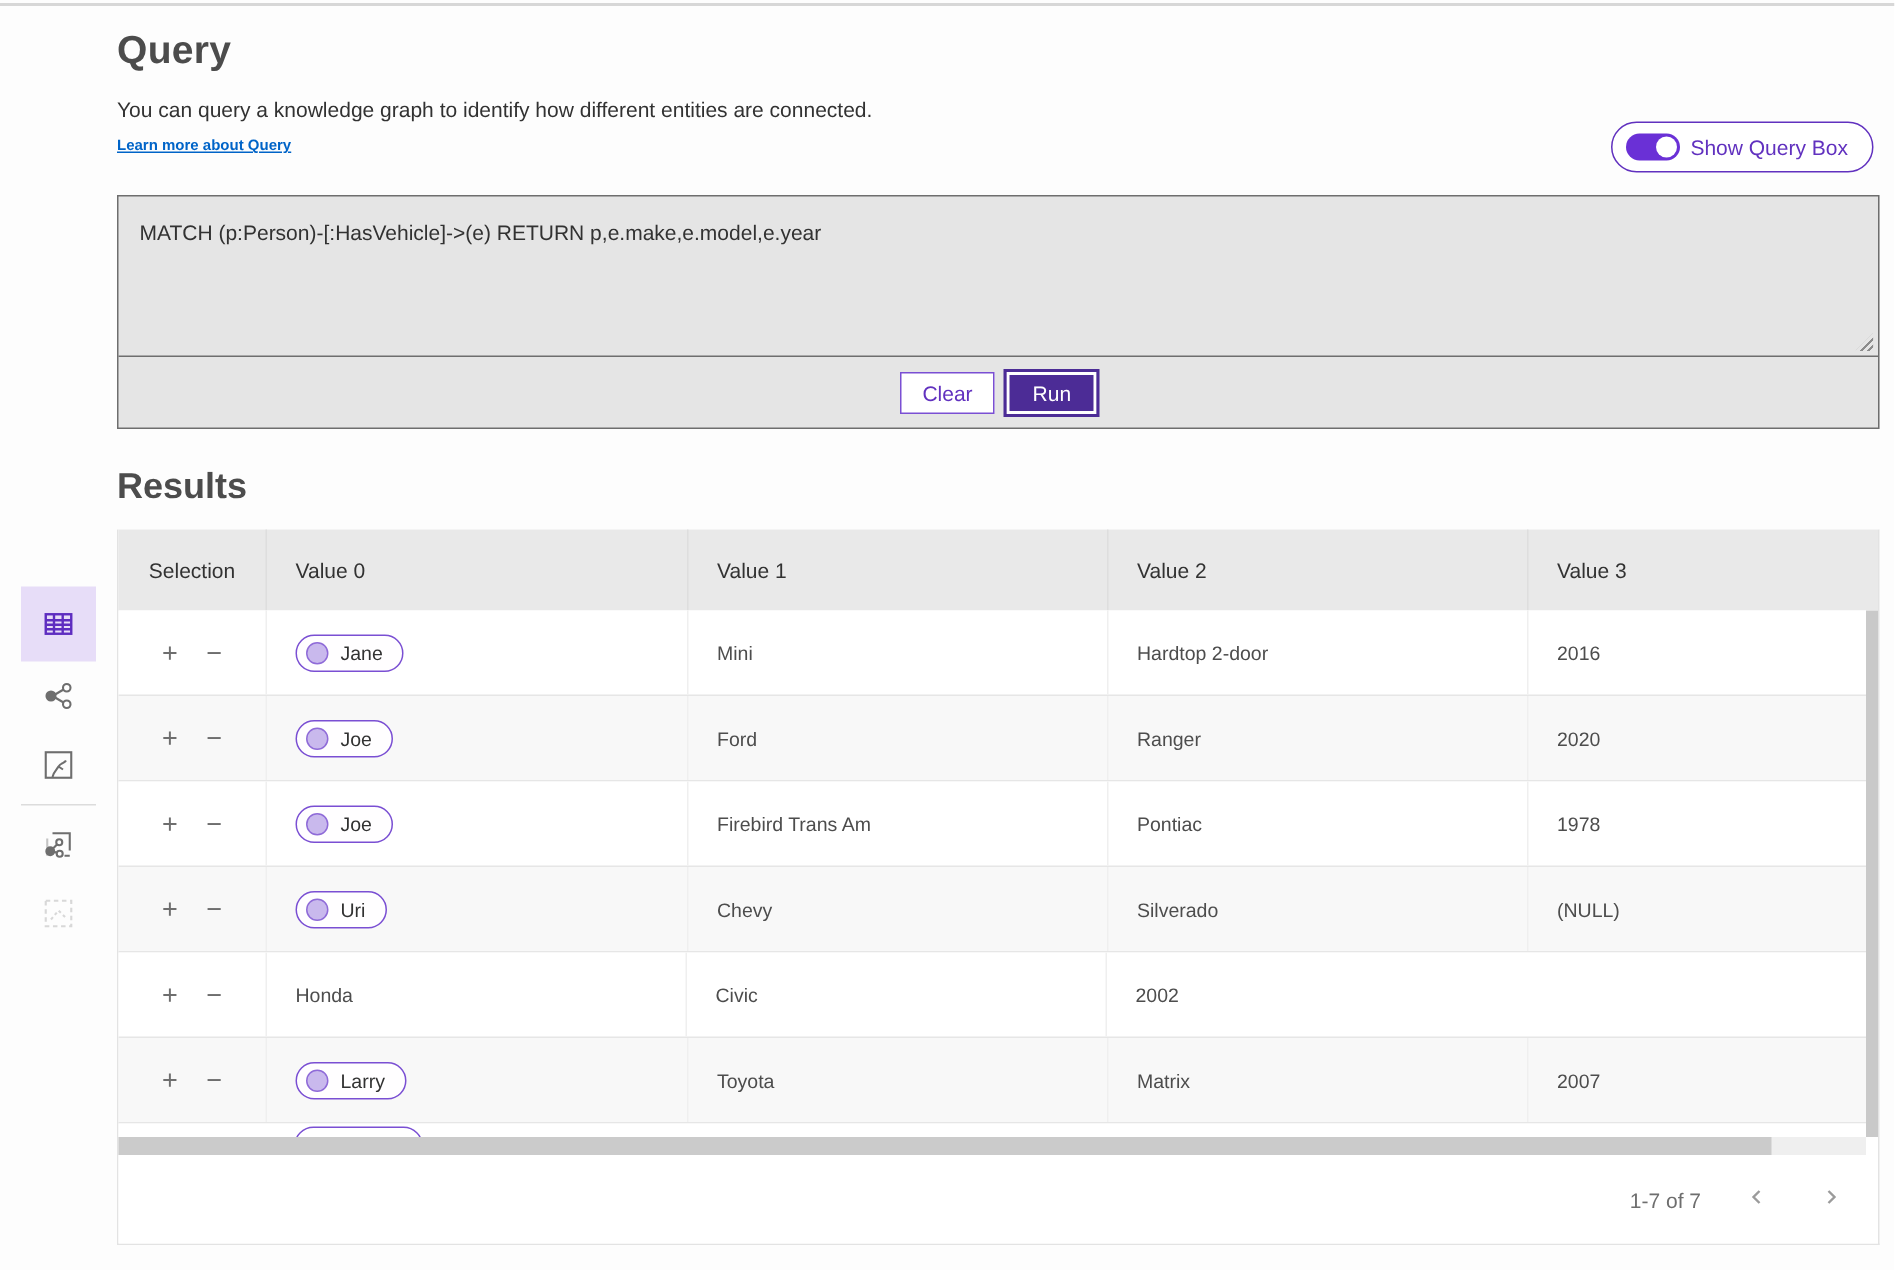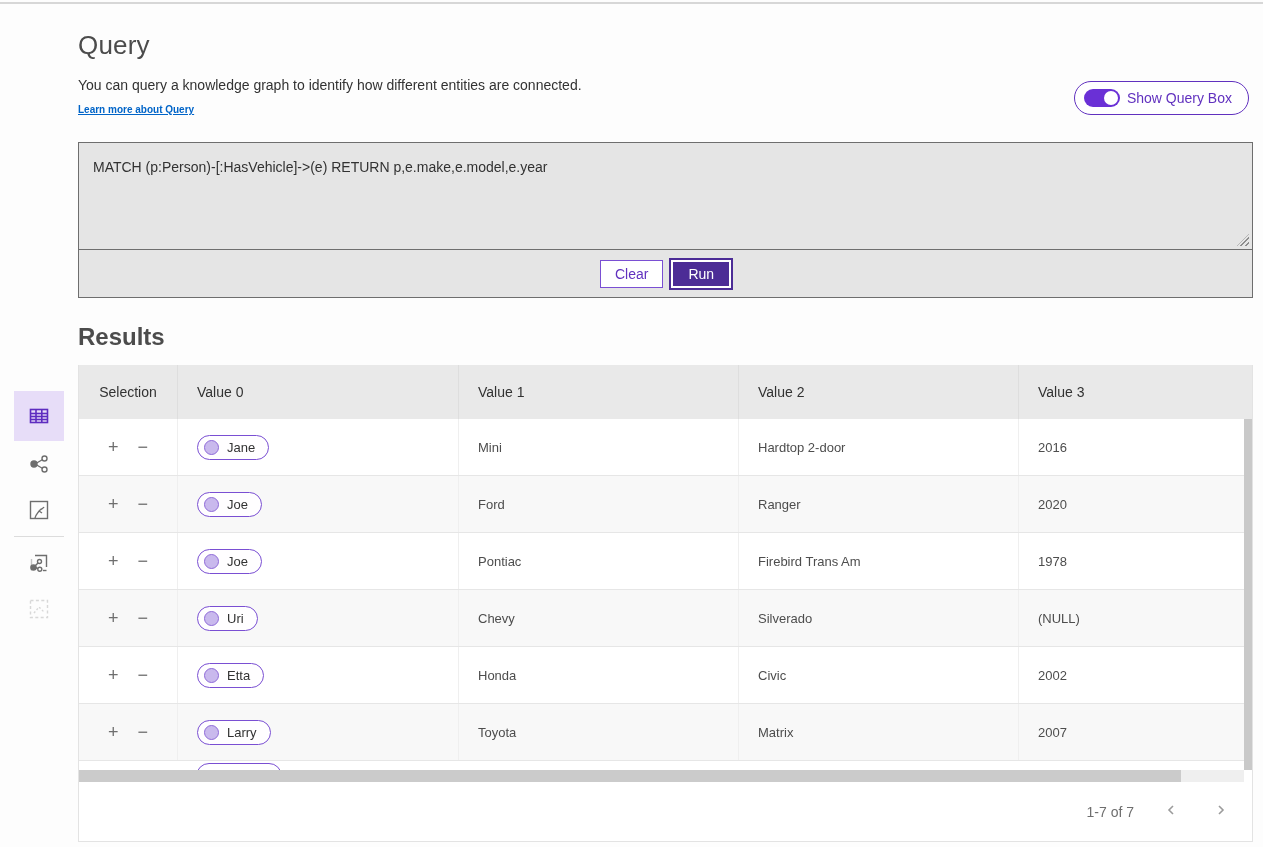--- a/index.html
+++ b/index.html
@@ -13,21 +13,21 @@
 
   
   .sidebar { position:absolute; left:14px; top:391px; width:50px; }
   .side-item { width:50px; height:46px; display:flex; align-items:center; justify-content:center; cursor:pointer; background:transparent; border:none; }
   .side-item.active { height:50px; background:#e7ddf8; }
   .side-item svg { display:block; }
   .side-divider { height:1px; background:#dcdcdc; margin:3px 0; }
 
   
   .content { position:absolute; left:78px; top:0; width:1175px; }
-  .page-title { margin-top:30px; font-size:26px; font-weight:normal; color:#4c4c4c; letter-spacing:0.2px; }
+  .page-title { margin-top:18px; font-size:26px; font-weight:bold; color:#4c4c4c; letter-spacing:0.2px; }
   .page-desc { margin-top:16px; font-size:14px; color:#323232; }
   .learn-link { display:inline-block; margin-top:11px; font-size:10px; font-weight:bold; color:#0064c8; text-decoration:underline; cursor:pointer; }
 
   .toggle-pill { position:absolute; top:81px; right:4px; display:flex; align-items:center; gap:7px;
     border:1px solid #6131bf; border-radius:18px; padding:7px 16px 7px 9px; background:#fff; cursor:pointer; }
   .switch { position:relative; width:36px; height:18px; border-radius:9px; background:#6a30d6; }
   .switch .knob { position:absolute; top:2px; right:2px; width:14px; height:14px; border-radius:50%; background:#fff; }
   .toggle-label { font-size:14px; color:#6131bf; }
 
   
@@ -214,22 +214,22 @@
           <div class="cell sel col-sel">
             <button class="pm">+</button>
             <button class="pm">−</button>
           </div>
           <div class="cell col-v0">
               <span class="pill">
                 <span class="pill-dot"></span>
                 <span class="pill-label">Joe</span>
               </span>
             </div>
+          <div class="cell col-v2">Firebird Trans Am</div>
           <div class="cell col-v1">Pontiac</div>
-          <div class="cell col-v2">Firebird Trans Am</div>
           <div class="cell col-v3">1978</div>
         </div>
 
         <div class="trow alt">
           <div class="cell sel col-sel">
             <button class="pm">+</button>
             <button class="pm">−</button>
           </div>
           <div class="cell col-v0">
               <span class="pill">
@@ -240,26 +240,20 @@
           <div class="cell col-v1">Chevy</div>
           <div class="cell col-v2">Silverado</div>
           <div class="cell col-v3">(NULL)</div>
         </div>
 
         <div class="trow">
           <div class="cell sel col-sel">
             <button class="pm">+</button>
             <button class="pm">−</button>
           </div>
-          <div class="cell col-v0">
-              <span class="pill">
-                <span class="pill-dot"></span>
-                <span class="pill-label">Etta</span>
-              </span>
-            </div>
           <div class="cell col-v1">Honda</div>
           <div class="cell col-v2">Civic</div>
           <div class="cell col-v3">2002</div>
         </div>
 
         <div class="trow alt">
           <div class="cell sel col-sel">
             <button class="pm">+</button>
             <button class="pm">−</button>
           </div>

